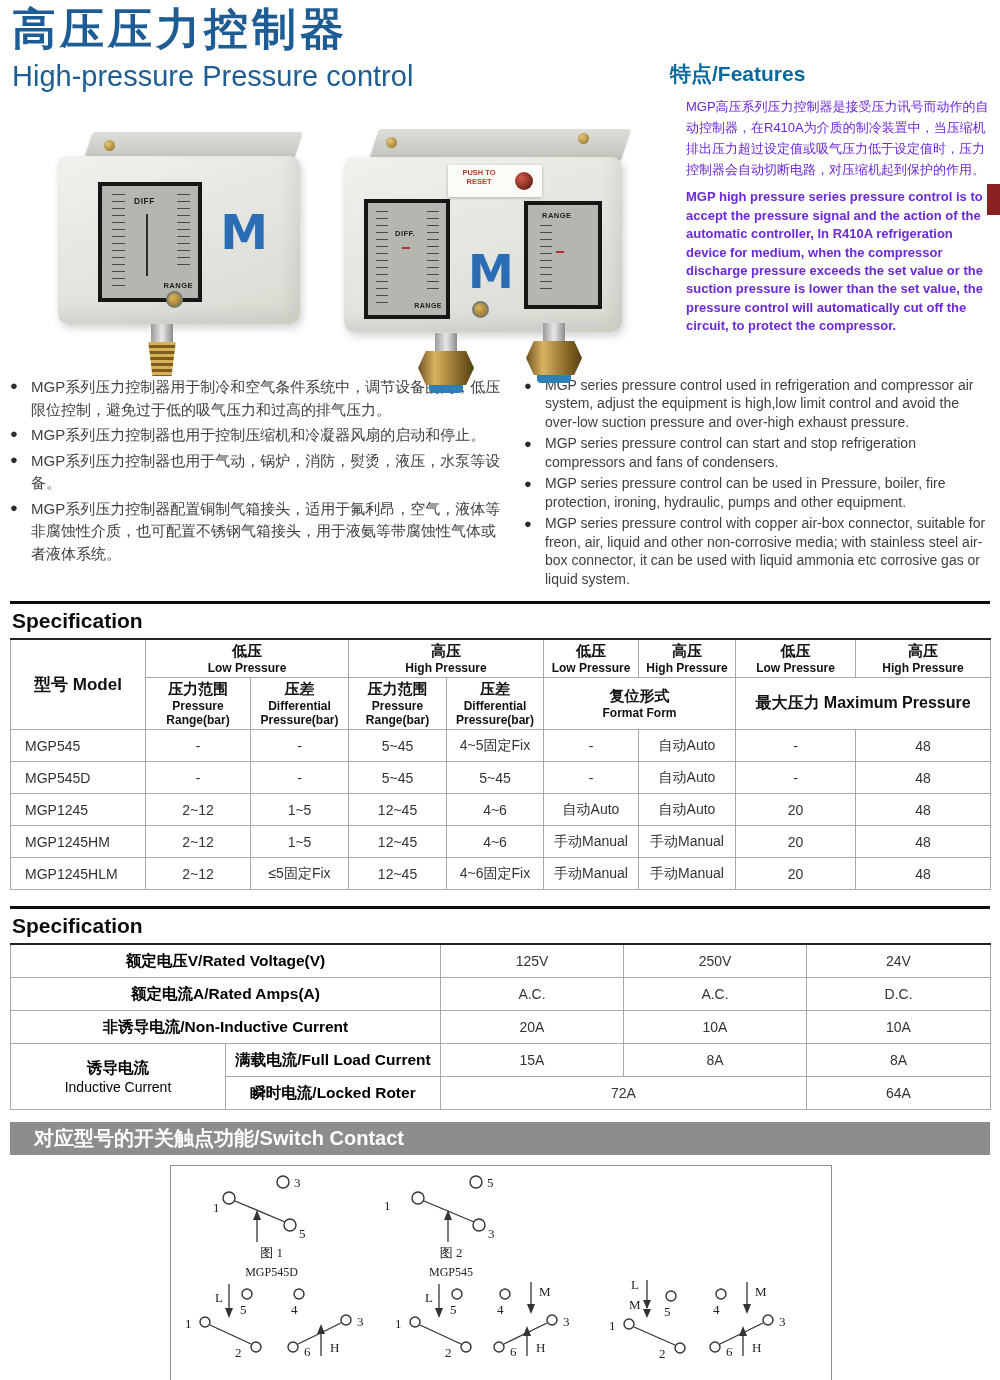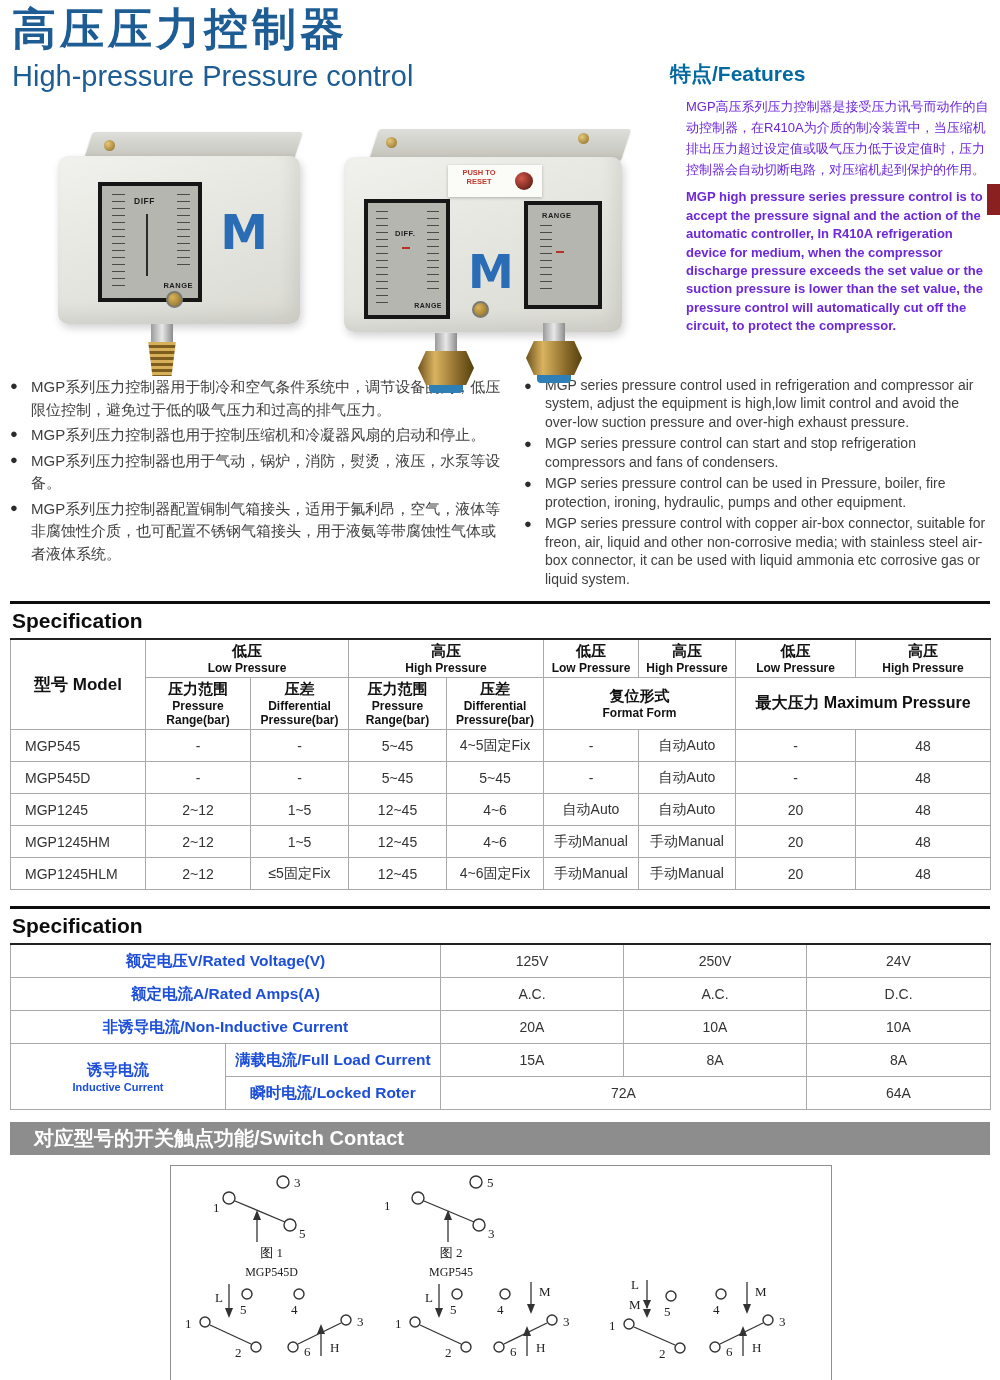--- a/index.html
+++ b/index.html
@@ -79,23 +79,23 @@
   th,td{border:1px solid #a9a9a9;text-align:center;vertical-align:middle;padding:2px 3px;}
   thead th{color:#111;}
   .zh{display:block;font-size:15px;font-weight:bold;}
   .en{display:block;font-size:12px;font-weight:bold;}
   .model-h{font-size:17px;font-weight:bold;}
   .max-h{font-size:16px;font-weight:bold;}
   .t1 tbody td{height:27px;font-size:14px;color:#333;}
   .t1 tbody td.mcell{text-align:left;padding-left:14px;}
   .t2{border-top:2px solid #222;}
   .t2 td{height:28px;font-size:14px;}
-  .t2 .lbl{font-size:15.5px;font-weight:bold;color:#1d4ed8;margin-left:12px;}
+  .t2 .lbl{font-size:15.5px;font-weight:bold;color:#000000;margin-left:12px;}
   .zh2{display:block;font-size:15.5px;font-weight:bold;}
-  .en2{display:block;font-size:11px;font-weight:bold;}
+  .en2{display:block;font-size:14px;font-weight:normal;}
 
   
   .diagram-box{position:relative;margin:10px 0 0 170px;width:660px;height:222px;
                border:1px solid #8f8f8f;background:#fff;}
   .fig{position:absolute;text-align:center;font-family:"Liberation Serif",serif;color:#222;}
   .fig svg{display:block;}
   .fig .cap{font-size:13px;margin-top:0px;}
   .fig .mdl{font-size:12px;margin-top:3px;}
   .term{fill:#fff;stroke:#333;stroke-width:1.4;}
   .wire{stroke:#333;stroke-width:1.3;}

